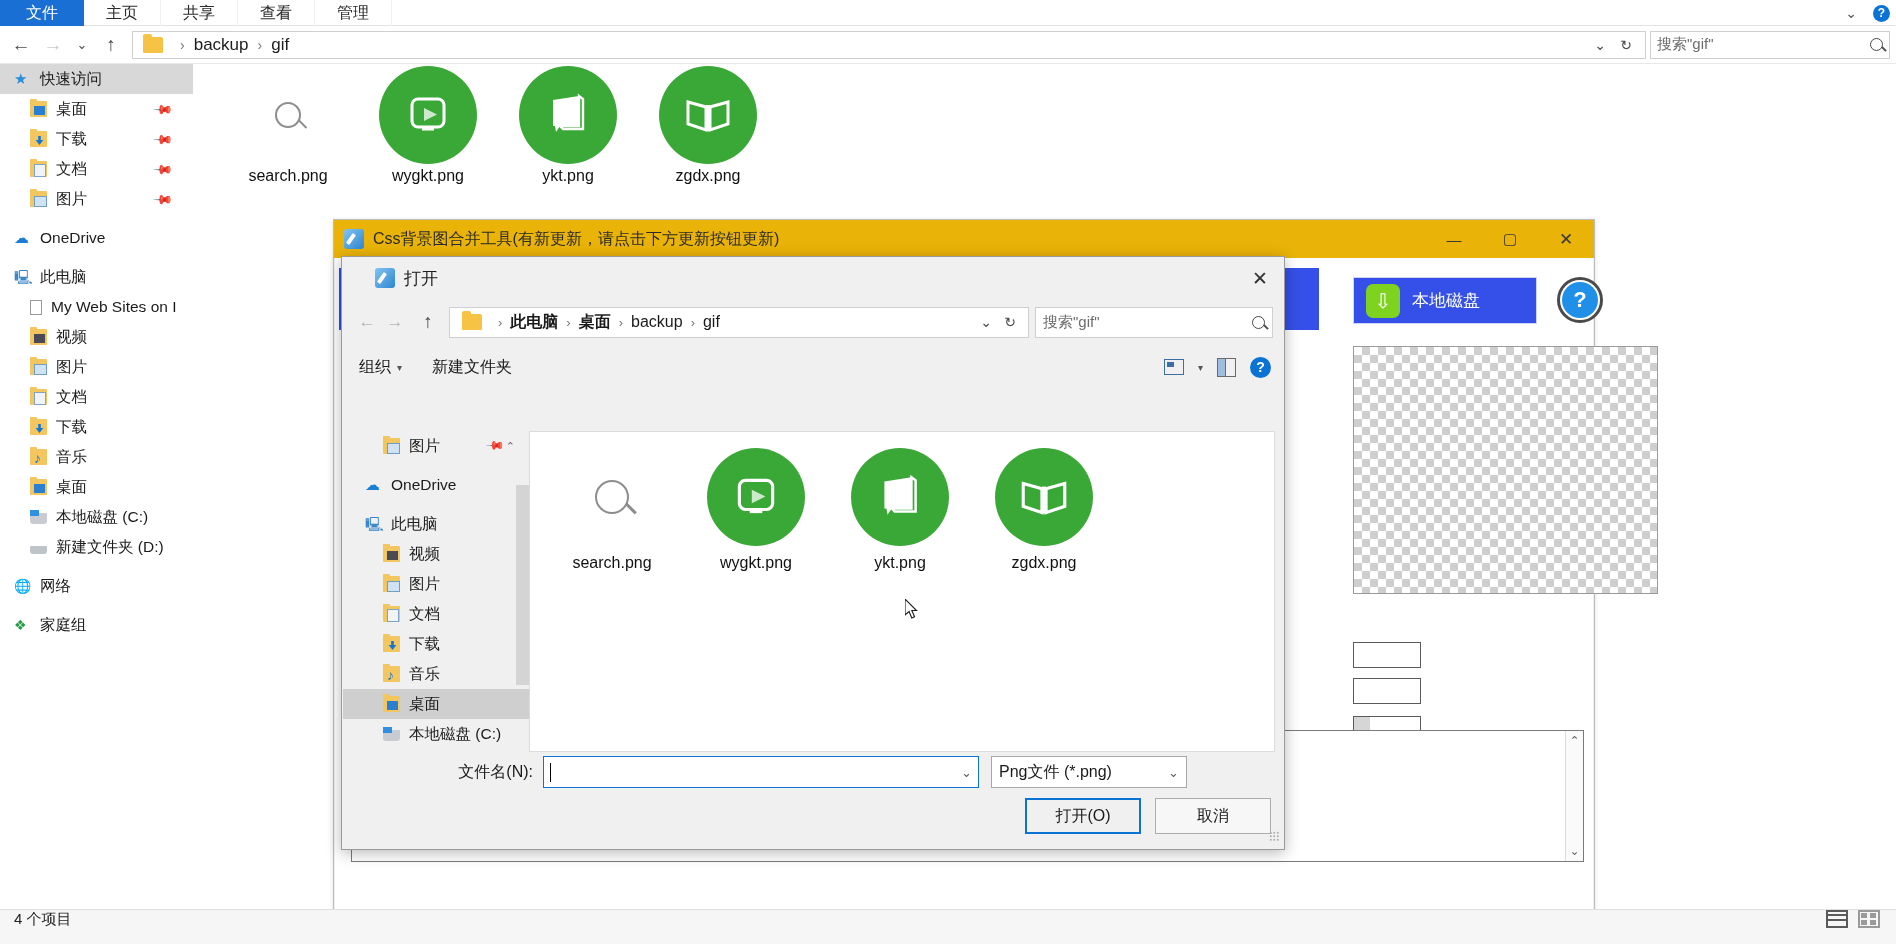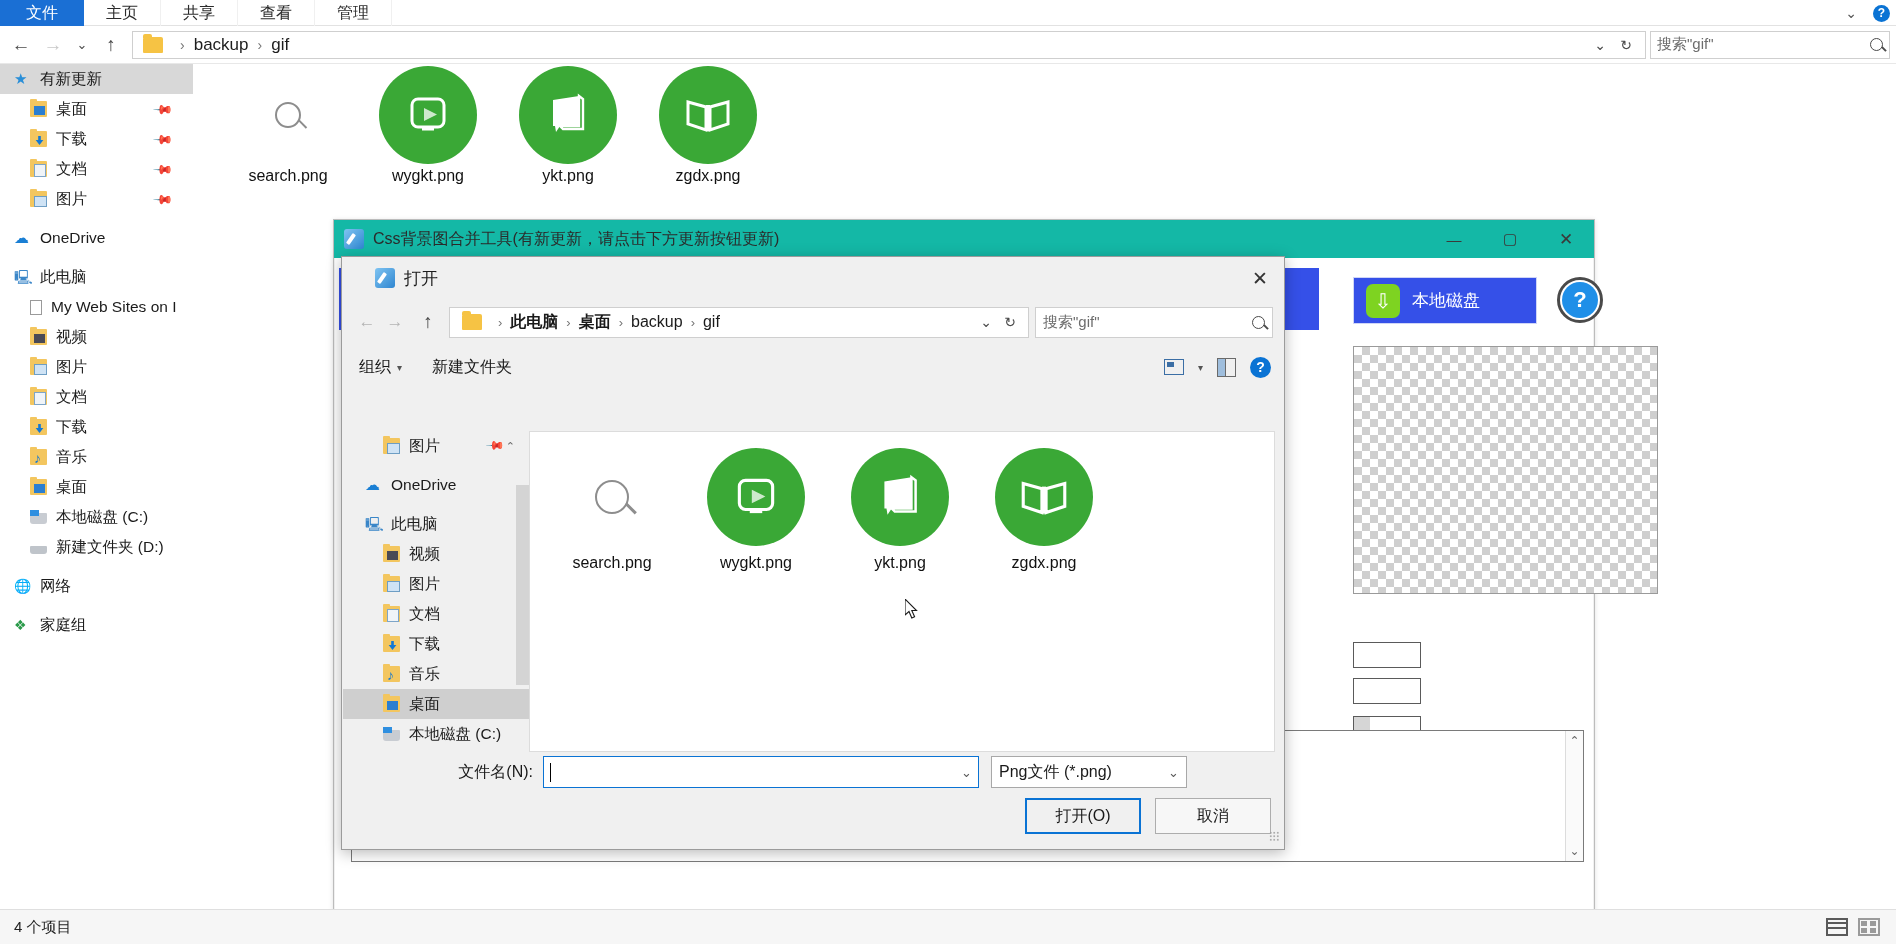--- a/index.html
+++ b/index.html
@@ -124,40 +124,40 @@
   .mag-big { width:26px;height:26px;border:2px solid #8d8d8d;border-radius:50%;position:relative;}
   .mag-big:after{content:"";position:absolute;width:11px;height:2.3px;background:#8d8d8d;
     transform:rotate(45deg); right:-9px; bottom:1px;}
   .mag-bigger { width:34px;height:34px;border:2.4px solid #8d8d8d;border-radius:50%;position:relative;}
   .mag-bigger:after{content:"";position:absolute;width:14px;height:2.6px;background:#8d8d8d;
     transform:rotate(45deg); right:-11px; bottom:2px;}
 
   
   .statusbar {
     position:absolute; left:0; bottom:0; width:1896px; height:35px;
-    background:#f6f6f6; border-top:1px solid #dfdfdf; display:flex; align-items:center;
+    background:#f6f6f6; border-top:1px solid #dfdfdf; display:flex; align-items:flex-start;
   }
   .statusbar .txt { font-size:15px; color:#222; padding-left:14px;}
   .sb-views { margin-left:auto; display:flex; gap:10px; padding-right:16px; }
   .sbview { width:22px; height:18px; position:relative; }
   .sbv-a:before{content:"";position:absolute;inset:0;border:2px solid #5a5a5a;}
   .sbv-a:after{content:"";position:absolute;left:2px;top:4px;right:2px;height:2px;
     background:#5a5a5a; box-shadow:0 5px 0 #5a5a5a;}
   .sbv-b:before{content:"";position:absolute;inset:0;border:2px solid #9a9a9a;}
   .sbv-b:after{content:"";position:absolute;left:3px;top:3px;width:6px;height:5px;background:#9a9a9a;
     box-shadow:9px 0 0 #9a9a9a, 0 7px 0 #9a9a9a, 9px 7px 0 #9a9a9a;}
 
   
   .appwin {
     position:absolute; left:333px; top:219px; width:1262px; height:724px;
     background:#f0f0f0; border:1px solid #bcbcbc;
     box-shadow:0 1px 5px rgba(0,0,0,0.12);
   }
   .appwin-title {
-    height:38px; background:#14b8a6; display:flex; align-items:center; padding-left:10px;
+    height:38px; background:#eab308; display:flex; align-items:center; padding-left:10px;
     position:relative;
     text-align:center;
   }
   .appicon {
     width:20px;height:20px;border-radius:3px;
     background:linear-gradient(135deg,#7fc4f2,#2f86d0); margin-right:9px;
     position:relative; flex:none;
   }
   .appicon:after{content:"";position:absolute;left:5px;top:4px;width:4px;height:12px;
     background:#fff; transform:rotate(35deg); border-radius:1px;}
@@ -371,21 +371,21 @@
     </div>
     <div class="searchfield">
       <span class="ph">搜索"gif"</span>
       <span class="mag"></span>
     </div>
   </div>
 
   <div class="navpane">
     <div class="nv sel">
       <span class="icon16 i-star">★</span>
-      <span class="lbl">有新更新</span>
+      <span class="lbl">快速访问</span>
     </div>
     <div class="nv ind">
       <span class="icon16 i-folder"></span>
       <span class="lbl">桌面</span>
       <span class="pin">📌</span>
     </div>
     <div class="nv ind">
       <span class="icon16 i-folder i-dl"></span>
       <span class="lbl">下载</span>
       <span class="pin">📌</span>

